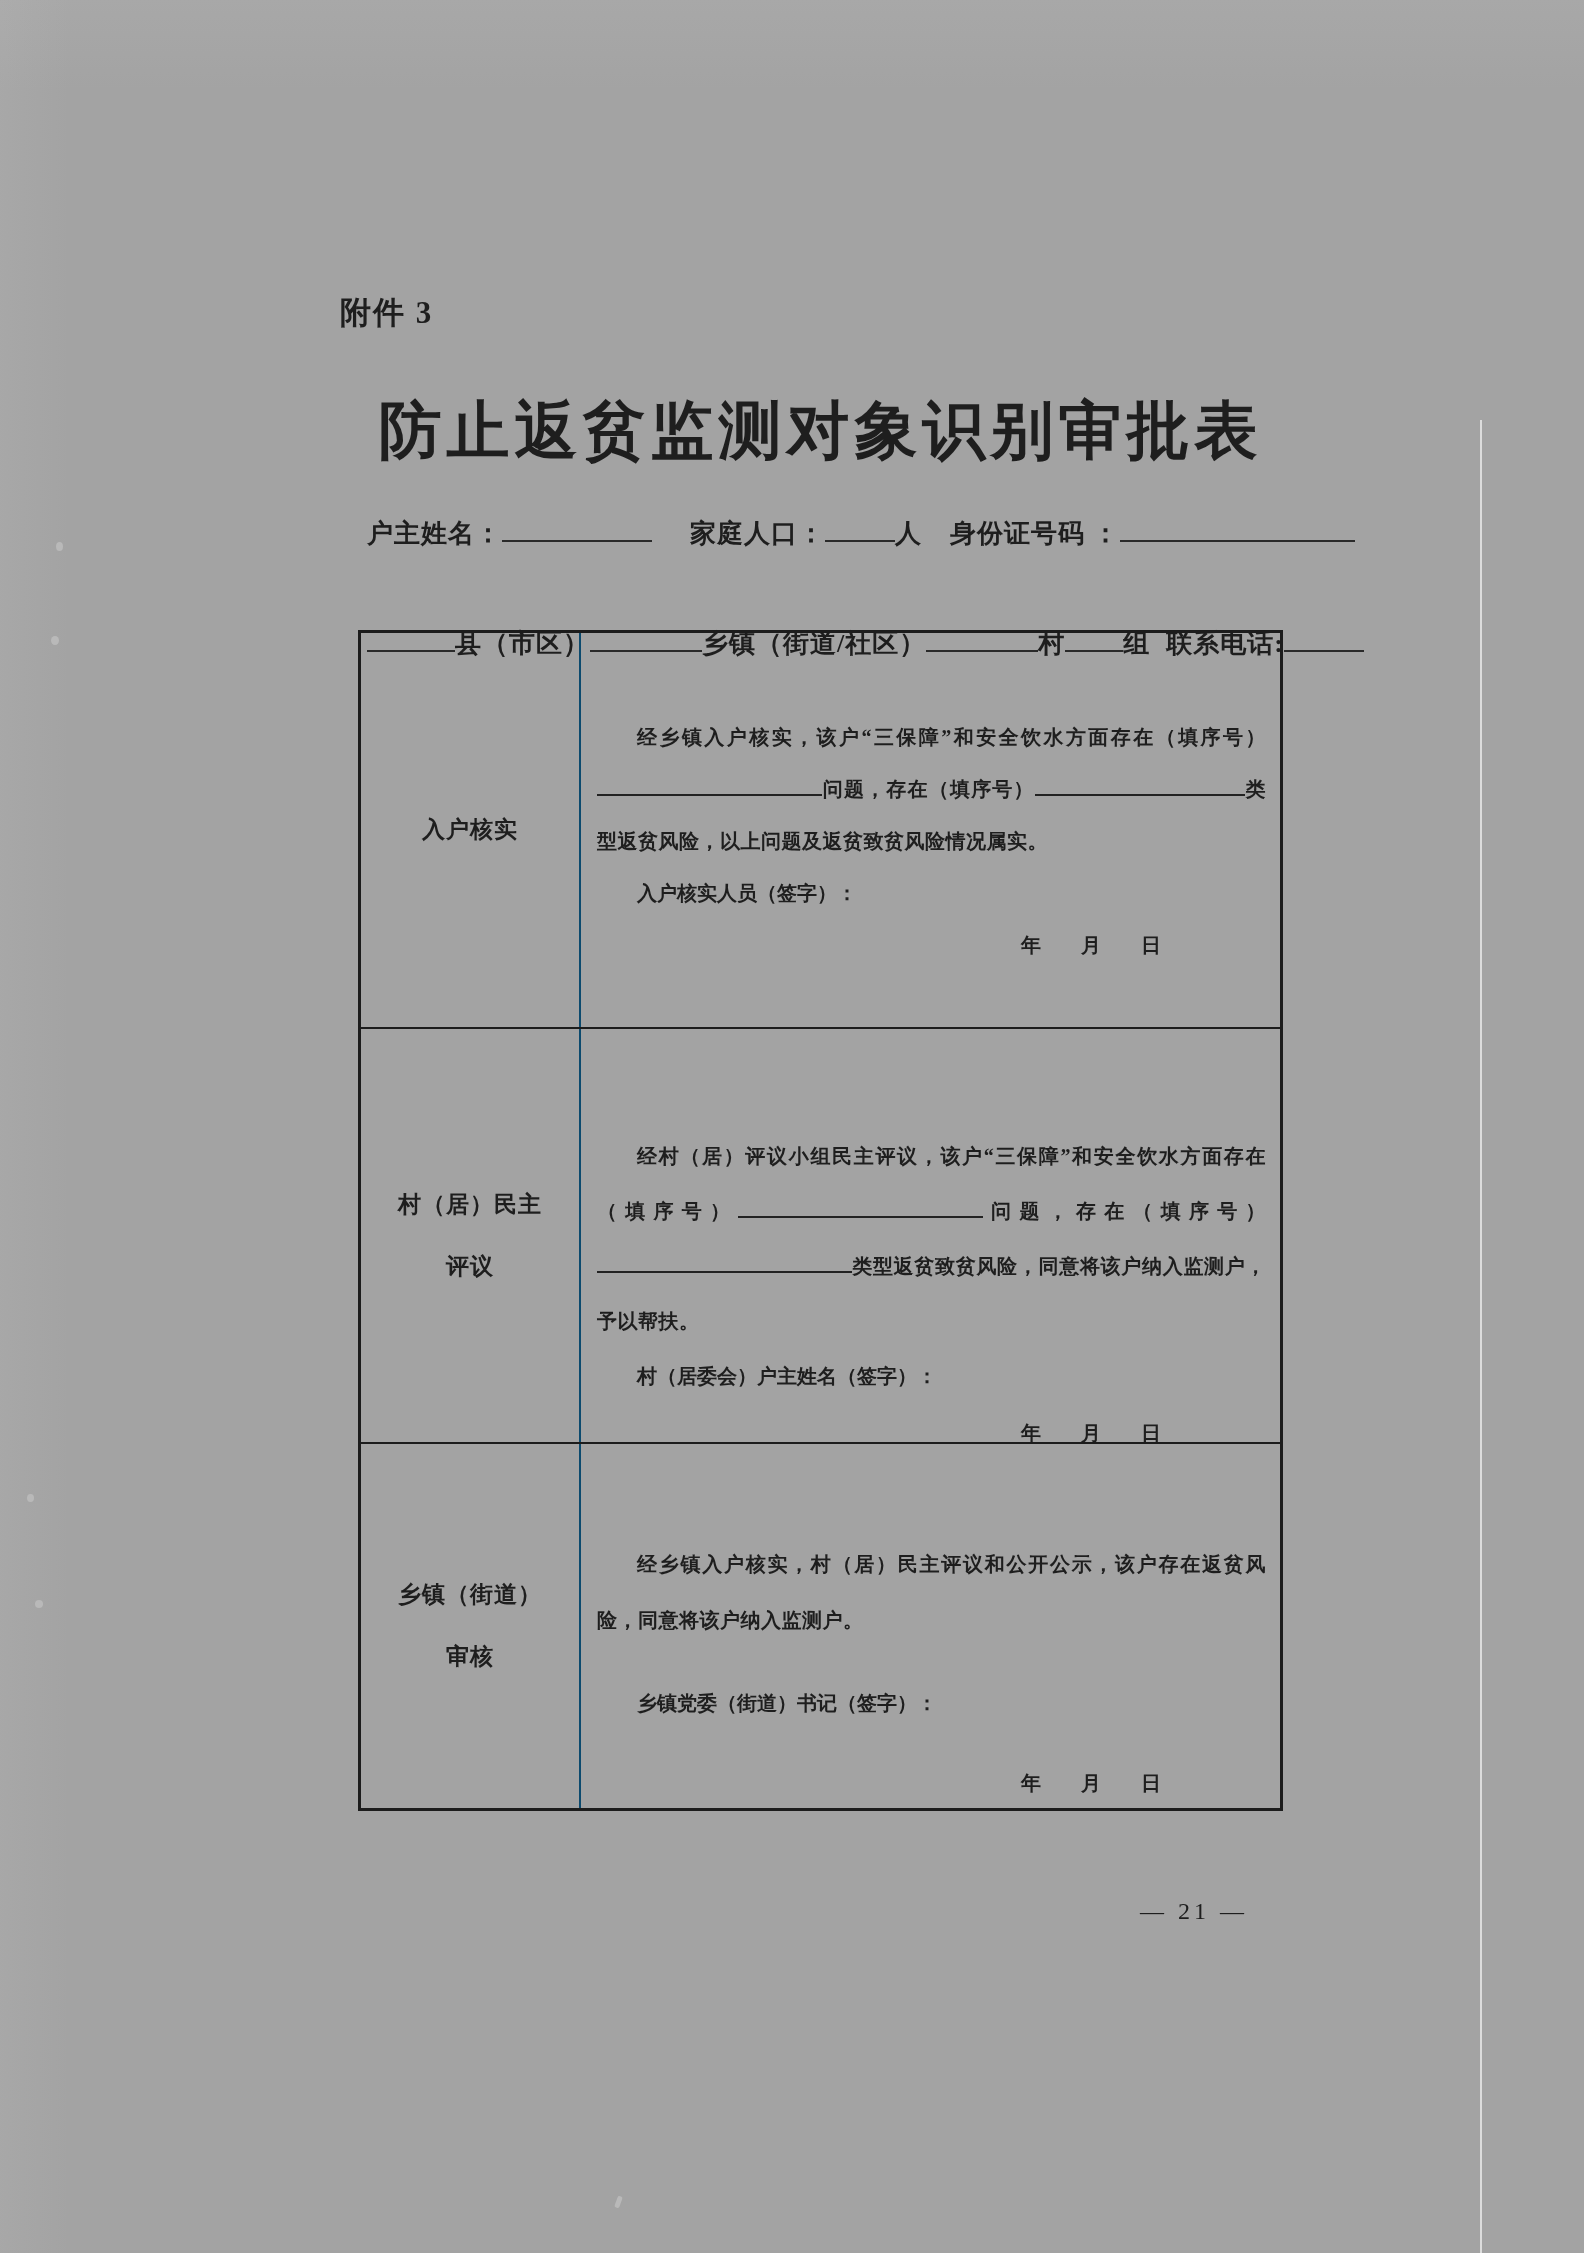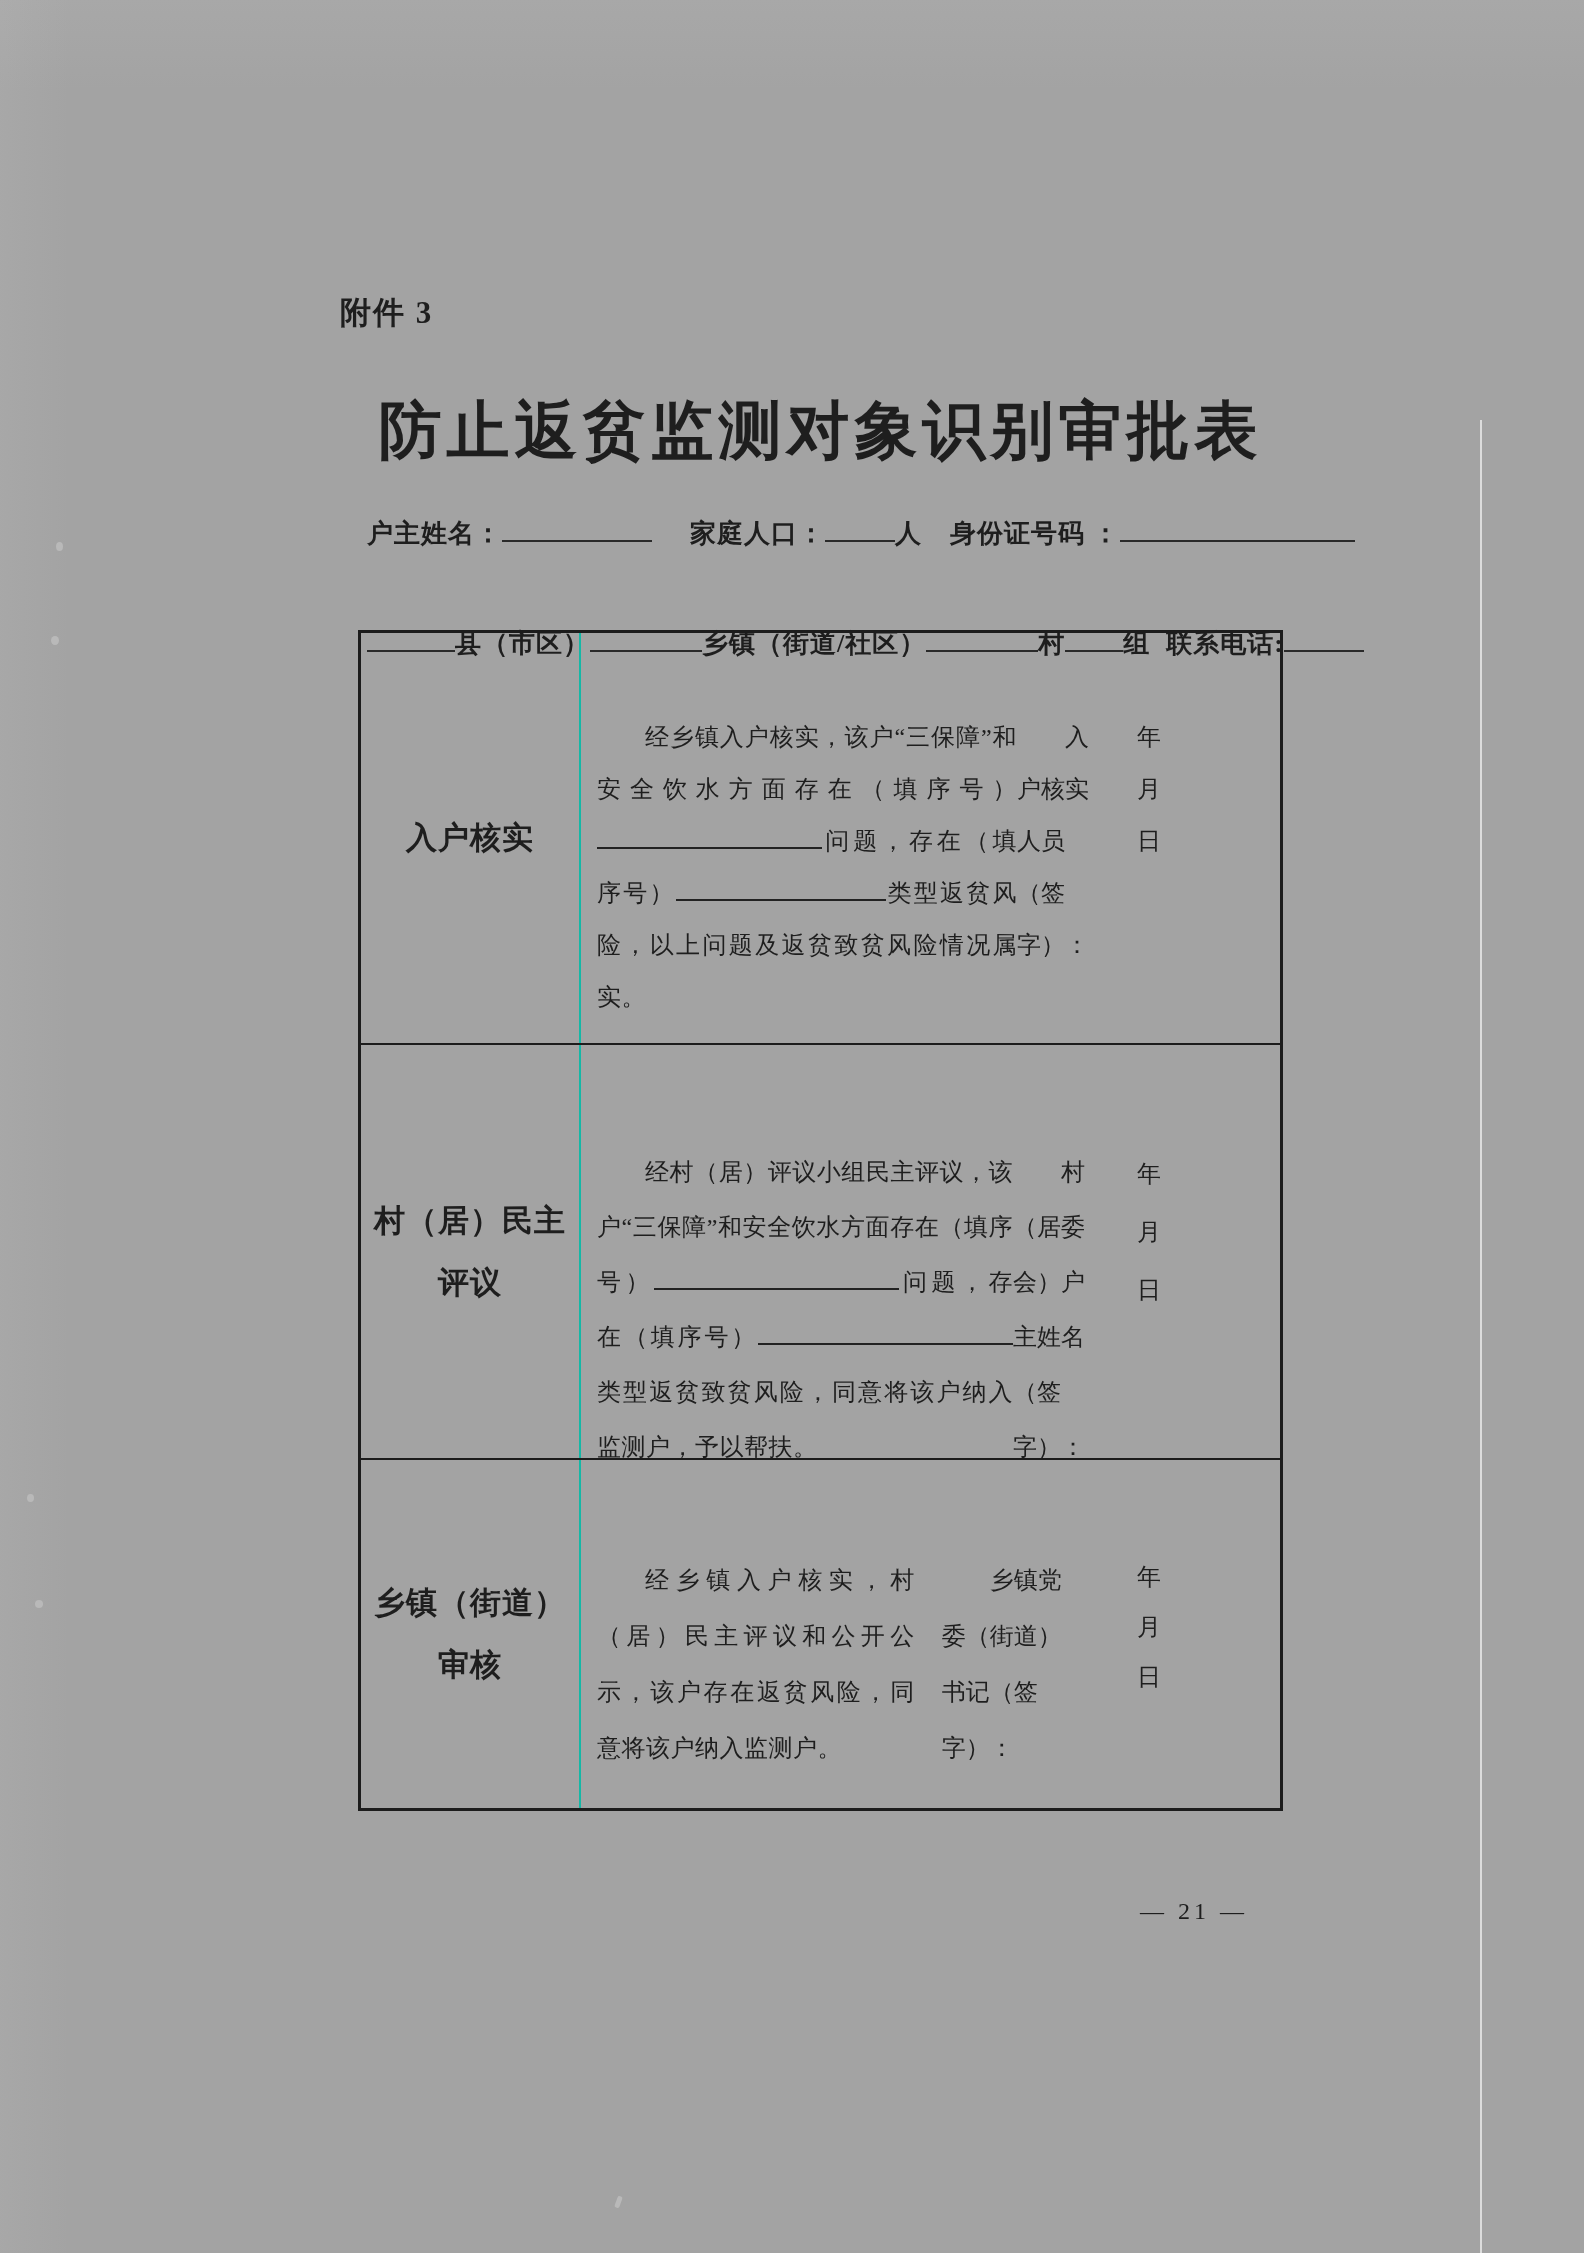--- a/index.html
+++ b/index.html
@@ -62,31 +62,31 @@
     box-sizing: border-box;
     display: flex; flex-direction: column;
   }
   .t-row { display: flex; box-sizing: border-box; }
   .t-row + .t-row { border-top: 2px solid #1c1c1c; }
   .t-row.r1 { height: 410px; }
   .t-row.r2 { height: 415px; }
   .t-row.r3 { flex: 1; }
   .row-label {
     width: 220px; box-sizing: border-box;
-    border-right: 2px solid #14b8a6;
+    border-right: 2px solid #0c4a6e;
     display: flex; flex-direction: column; justify-content: center; align-items: center;
-    font-size: 31px; font-weight: 700; letter-spacing: 1px;
+    font-size: 23px; font-weight: 700; letter-spacing: 1px;
     line-height: 62px; text-align: center;
   }
   .label-line:empty { display: none; }
   .row-content {
     flex: 1; box-sizing: border-box;
     padding: 0 14px 0 16px;
-    font-size: 24px; font-weight: 400;
-    display: flex; 
+    font-size: 20px; font-weight: 700;
+    display: flex; flex-direction: column;
   }
   .r1 .row-content { padding-top: 78px; }
   .r2 .row-content { padding-top: 100px; }
   .r3 .row-content { padding-top: 92px; gap: 27px; }
   .cell-para {
     margin: 0; text-indent: 2em; text-align: justify;
     line-height: 52px; letter-spacing: 0.5px;
   }
   .r2 .cell-para { line-height: 55px; }
   .r3 .cell-para { line-height: 56px; }

